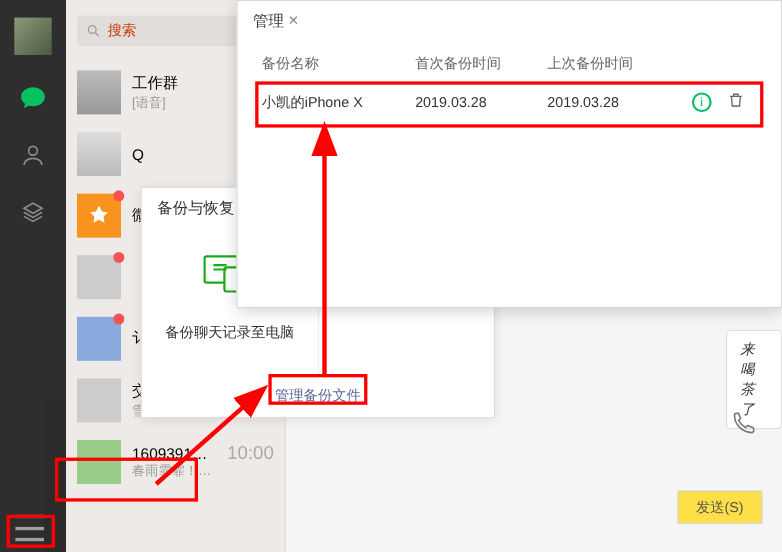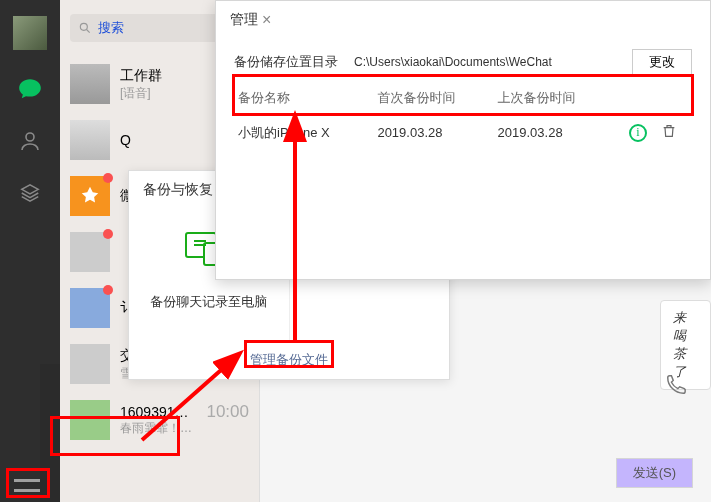--- a/index.html
+++ b/index.html
@@ -42,21 +42,21 @@
   }
 
   
   .chatcol {
     position:absolute; left:60px; top:0; width:200px; height:100%;
     background:#eeeae7;
     border-right:1px solid #ddd;
   }
   .searchbox {
     margin:14px 10px; height:28px; background:#e1ddda; border-radius:4px;
-    display:flex;align-items:center;padding:0 8px;color:#1d4ed8;
+    display:flex;align-items:center;padding:0 8px;color:#c2410c;
   }
   .searchbox svg{margin-right:6px;flex-shrink:0;}
   .chatitem {
     display:flex; align-items:center; padding:8px 10px; gap:10px;
     font-size:13px; color:#222;
   }
   .chatitem .thumb {
     width:40px;height:40px;background:#ccc;flex-shrink:0;position:relative;
   }
   .chatitem .thumb.orange{background:#f7931e;display:flex;align-items:center;justify-content:center;}
@@ -65,22 +65,22 @@
   .chatitem .sub{font-size:12px;color:#999;white-space:nowrap;overflow:hidden;text-overflow:ellipsis;}
   .chatitem .time{font-size:17px;color:#aaa;align-self:flex-start;margin-top:2px;}
   .reddot::after{content:"";position:absolute;top:-3px;right:-3px;width:10px;height:10px;background:#fa5151;border-radius:50%;}
 
   
   .main {
     position:absolute; left:260px; top:0; right:0; height:100%;
     background:#f5f5f5;
   }
   .sendbtn {
-    position:absolute; right:18px; bottom:14px;
-    border:1px solid #d5d5d5; background:#c4b5fd;
+    position:absolute; right:18px; bottom:26px;
+    border:1px solid #d5d5d5; background:#fde047;
     padding:5px 16px; font-size:13px; color:#555; cursor:pointer;
   }
   .phoneicon {
     position:absolute; right:24px; top:374px; color:#787878;
   }
 
   .bubble {
     position:absolute; left:400px; top:300px;
     background:#fff; border:1px solid #ddd; border-radius:4px;
     padding:8px 12px; font-size:13px; color:#333;font-style:italic;
@@ -258,25 +258,20 @@
   </div>
   <div class="foot">
     <span class="link">管理备份文件</span>
   </div>
 </div>
 
 <div class="mgr">
   <div class="hd">
     <span class="ttl">管理</span>
     <span class="close">×</span>
-  </div>
-  <div class="pathrow">
-    <span class="pathlabel">备份储存位置目录</span>
-    <span class="pathval">C:\Users\xiaokai\Documents\WeChat</span>
-    <button class="chg">更改</button>
   </div>
   <table>
     <thead>
         <tr>
       <th>备份名称</th>
       <th>首次备份时间</th>
       <th>上次备份时间</th>
       <th></th>
     </tr>
       </thead>

